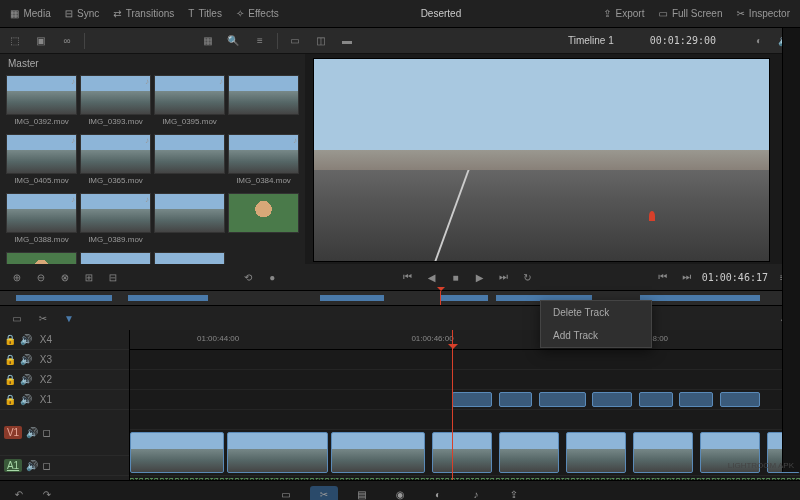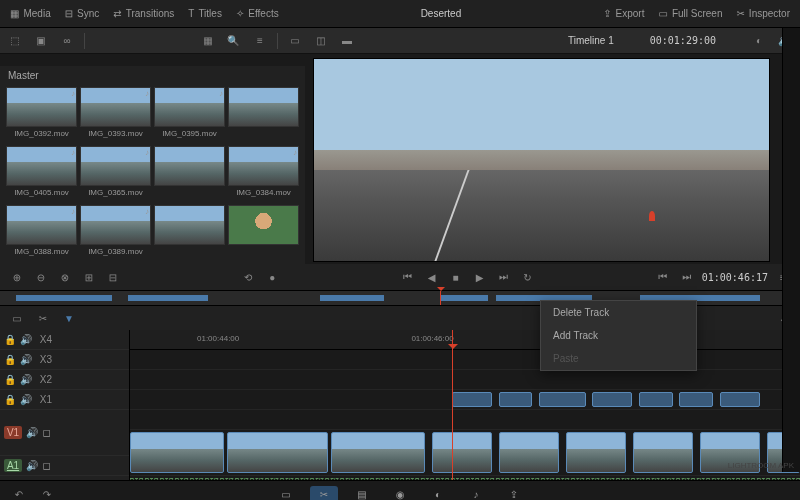--- a/index.html
+++ b/index.html
@@ -6,21 +6,21 @@
 body{background:#1a1a1a;width:800px;height:500px;overflow:hidden;position:relative;}
 .row{display:flex;align-items:center;}
 .topbar{height:28px;background:#212121;border-bottom:1px solid #000;padding:0 10px;gap:14px;}
 .topbar .tab{display:flex;align-items:center;gap:4px;cursor:pointer;}
 .topbar .tab.active{color:#fff;}
 .topbar .proj{flex:1;text-align:center;color:#ccc;}
 .toolbar{height:26px;background:#2a2a2a;border-bottom:1px solid #111;padding:0 6px;gap:8px;}
 .tb-btn{width:18px;height:18px;display:flex;align-items:center;justify-content:center;cursor:pointer;color:#888;}
 .sep{width:1px;height:16px;background:#444;}
 .main{display:flex;height:210px;}
-.media-panel{width:305px;background:#212121;display:flex;flex-direction:column;margin-top:12px;}
+.media-panel{width:305px;background:#212121;display:flex;flex-direction:column;}
 .media-head{padding:4px 8px;color:#aaa;}
 .thumbs{flex:1;overflow:hidden;padding:2px 6px;display:grid;grid-template-columns:repeat(4,1fr);gap:3px;}
 .thumb{position:relative;height:56px;}
 .thumb-img{width:100%;height:40px;background:linear-gradient(180deg,#8db5d8 0%,#8db5d8 40%,#788 40%,#566 70%,#444 100%);border:1px solid #333;}
 .thumb.sel .thumb-img{border:1px solid #d8402a;}
 .thumb .lbl{font-size:8px;color:#999;display:block;margin-top:2px;text-align:center;white-space:nowrap;overflow:hidden;}
 .thumb .mus{position:absolute;top:2px;right:2px;font-size:8px;}
 .thumb.face .thumb-img{background:radial-gradient(circle at 50% 40%,#d8a878 0%,#d8a878 20%,#4a7a4a 20%);}
 .viewer{flex:1;background:#1a1a1a;display:flex;flex-direction:column;}
 .viewer-img{flex:1;margin:4px 30px 2px 8px;background:linear-gradient(180deg,#a8c8e0 0%,#a8c8e0 45%,#9a9890 45%,#888078 55%,#666 55%,#555 70%,#3a3a3a 100%);position:relative;border:1px solid #000;}
@@ -44,21 +44,21 @@
 .tracks{flex:1;position:relative;overflow:hidden;}
 .ruler{height:20px;background:#1f1f1f;border-bottom:1px solid #000;position:relative;}
 .ruler .tk{position:absolute;top:4px;font-size:8px;color:#888;}
 .playhead{position:absolute;top:0;bottom:0;width:1px;background:#d8402a;z-index:5;}
 .playhead::before{content:"";position:absolute;top:14px;left:-4px;border:5px solid transparent;border-top-color:#d8402a;}
 .track{height:20px;border-bottom:1px solid #252525;position:relative;background:#1a1a1a;}
 .track.v1{height:46px;}
 .clip{position:absolute;top:2px;bottom:2px;background:linear-gradient(180deg,#8db5d8 0%,#8db5d8 40%,#788 40%,#566 70%,#444 100%);border:1px solid #5a8ab8;border-radius:2px;}
 .clip.small{background:#3a5a7a;}
 .audio-wave{position:absolute;top:2px;bottom:2px;left:0;right:0;background:repeating-linear-gradient(90deg,#3a6a3a 0,#3a6a3a 1px,transparent 1px,transparent 3px);border-top:1px dashed #5a8a5a;border-bottom:1px dashed #5a8a5a;}
-.ctx-menu{position:absolute;background:#2f2f2f;border:1px solid #444;width:157px;z-index:10;box-shadow:0 4px 12px rgba(0,0,0,.5);}
+.ctx-menu{position:absolute;background:#2f2f2f;border:1px solid #444;width:112px;z-index:10;box-shadow:0 4px 12px rgba(0,0,0,.5);}
 .ctx-item{padding:6px 12px;color:#aaa;cursor:pointer;}
 .ctx-item.dis{color:#555;}
 .bottom{height:28px;background:#1a1a1a;border-top:1px solid #000;padding:0 10px;gap:10px;justify-content:center;position:relative;}
 .bottom .left-g{position:absolute;left:10px;display:flex;gap:10px;}
 .page-btn{width:28px;height:18px;border-radius:3px;display:flex;align-items:center;justify-content:center;}
 .page-btn.active{background:#2a4a6a;}
 .meter{position:absolute;right:0;top:28px;bottom:28px;width:18px;background:#141414;border-left:1px solid #000;}
 </style>
 </head>
 <body>
@@ -306,21 +306,20 @@
     <div class="track">
         <div class="audio-wave"></div>
       </div>
     <div class="playhead" style="left:48%;"></div>
   </div>
 </div>
 
 <div class="ctx-menu" style="left:540px;top:300px;">
   <div class="ctx-item">Delete Track</div>
   <div class="ctx-item">Add Track</div>
-  <div class="ctx-item dis">Paste</div>
 </div>
 
 <div class="row bottom">
   <div class="left-g">
     <div class="tb-btn">↶</div>
     <div class="tb-btn">↷</div>
   </div>
   <div class="page-btn">▭</div>
   <div class="page-btn active">✂</div>
   <div class="page-btn">▤</div>

